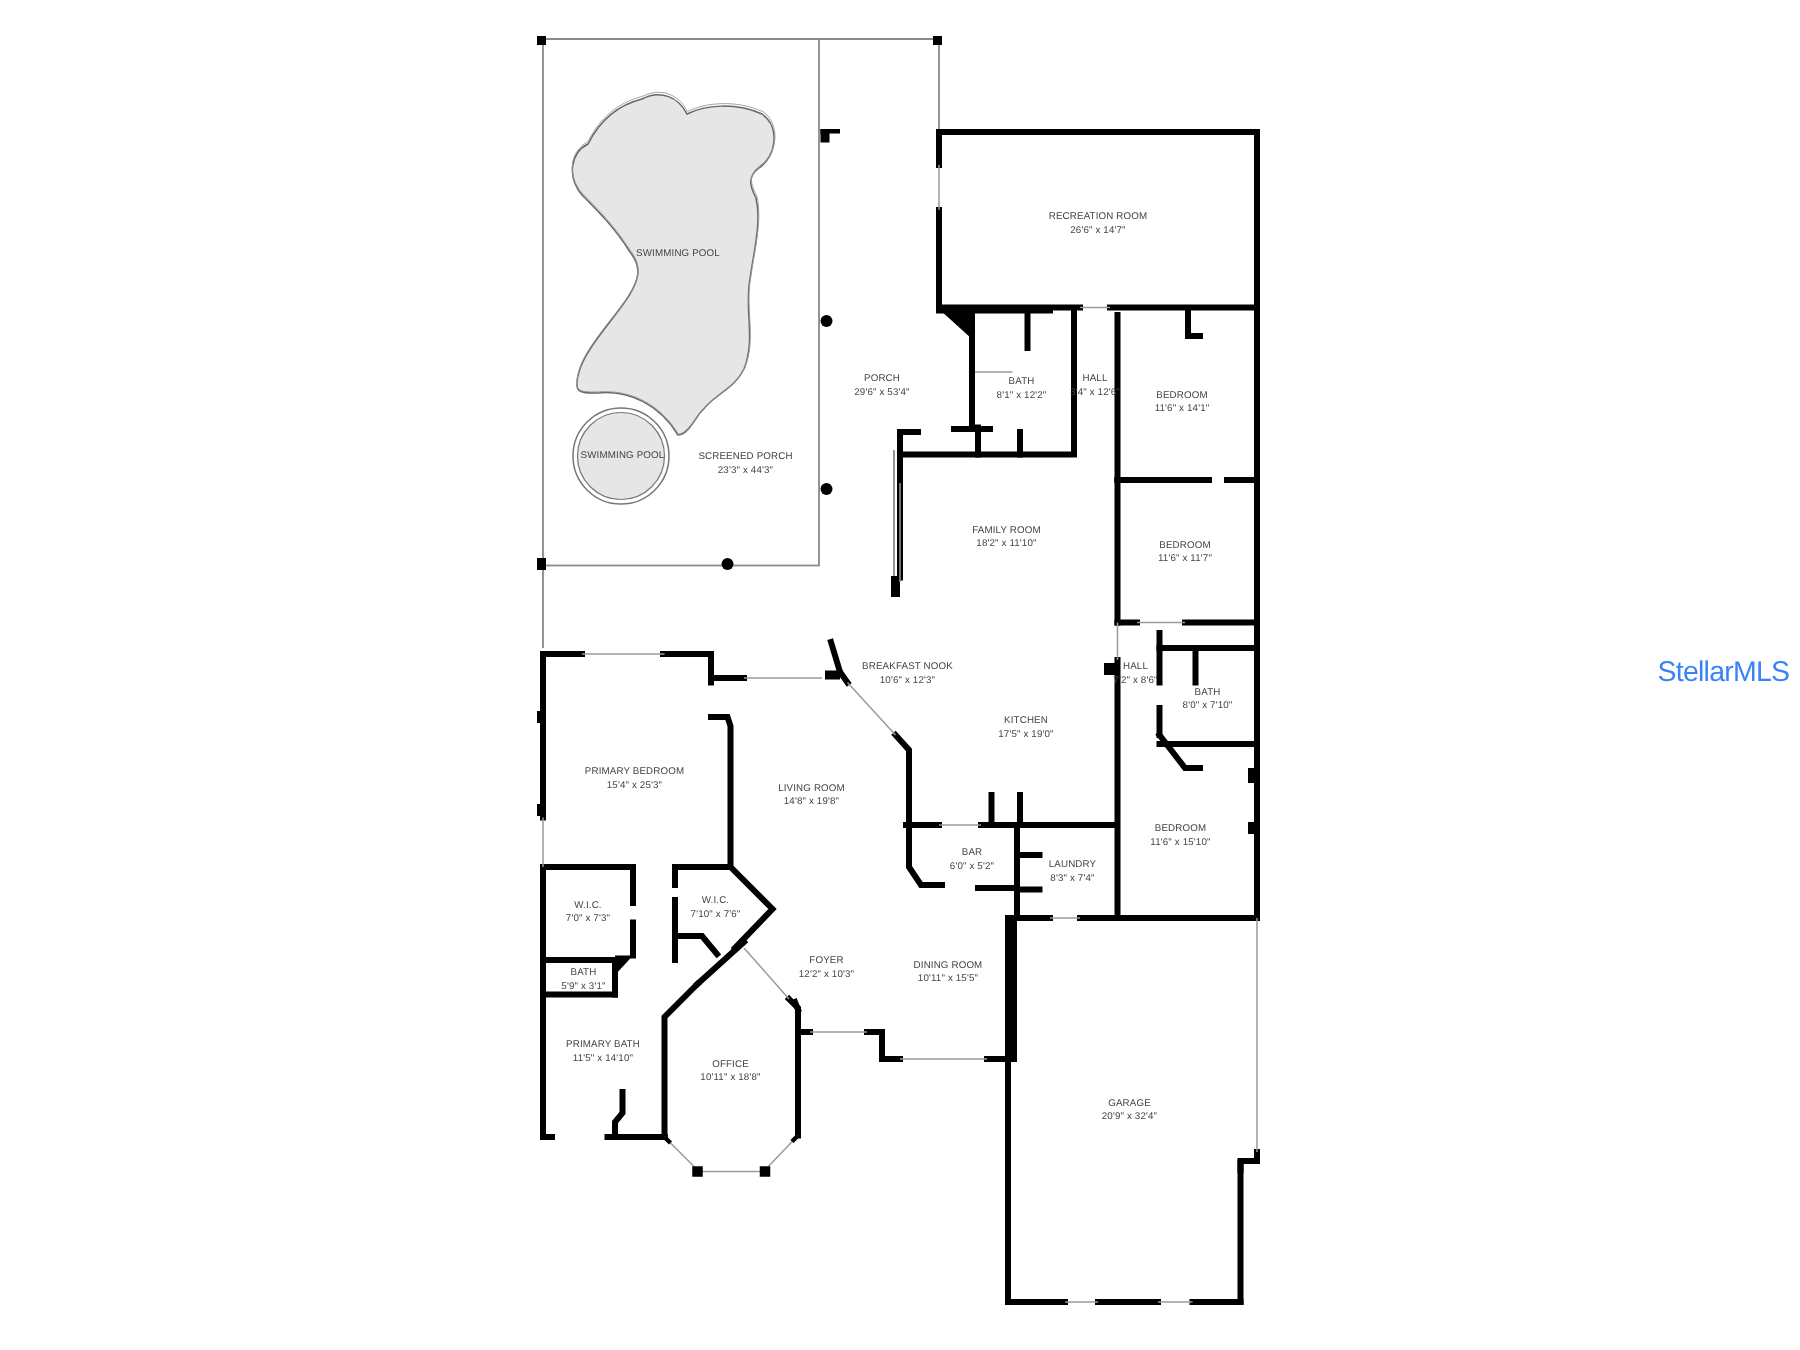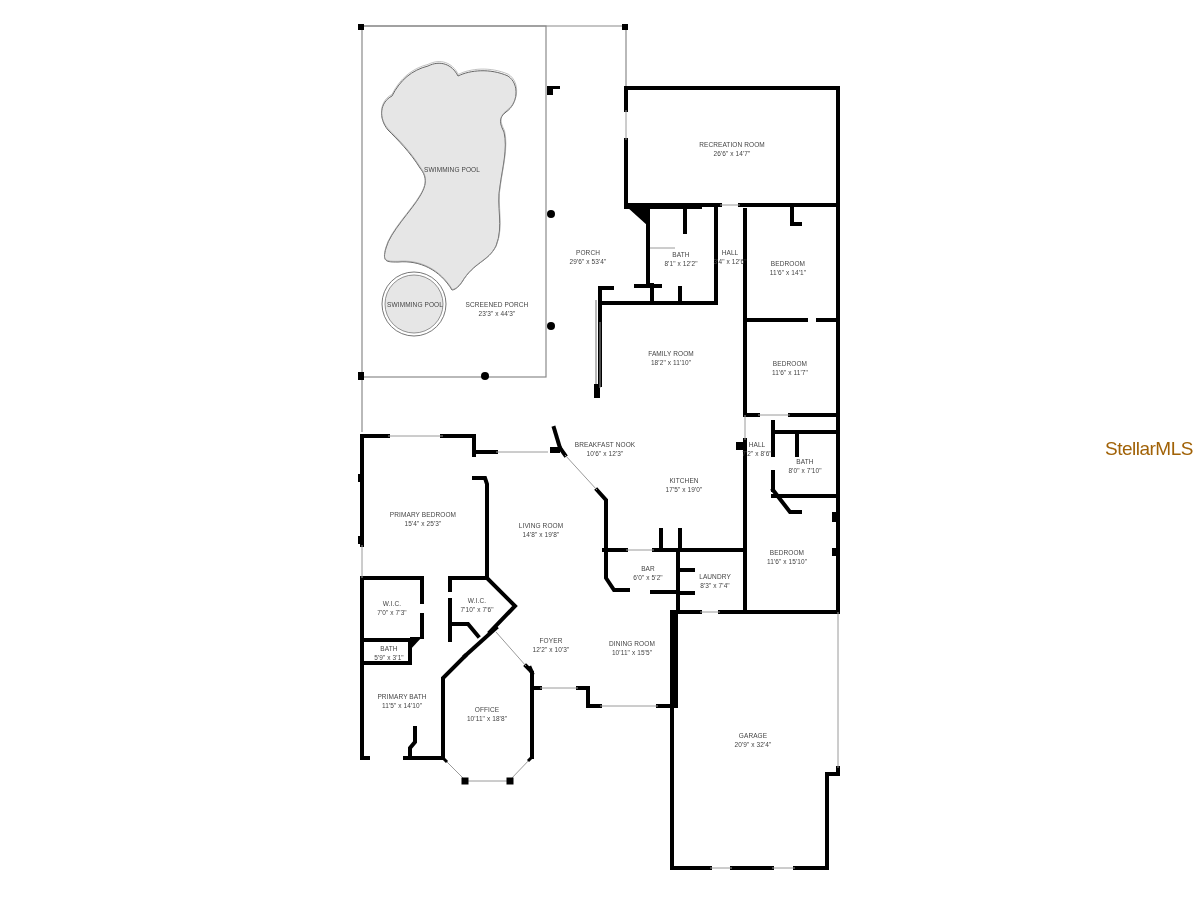--- a/index.html
+++ b/index.html
@@ -1,21 +1,21 @@
 <!DOCTYPE html>
 <html><head>
 <meta charset="utf-8">
 <style>
   html, body { margin:0; padding:0; background:#ffffff; }
   body { width:1200px; height:900px; position:relative; overflow:hidden; font-family:"Liberation Sans", sans-serif; }
   #plan { position:absolute; left:0; top:0; width:1200px; height:900px; }
   .room-label { position:absolute; transform:translate(-50%,-50%); text-align:center; color:#444; font-size:6.5px; line-height:9px; letter-spacing:0.1px; white-space:nowrap; font-family:"Liberation Sans", sans-serif; }
   .room-label .nm { display:block; text-transform:uppercase; }
   .room-label .dm { display:block; }
-  .watermark { position:absolute; left:1105px; top:438px; font-size:19px; color:#a16207; font-family:"Liberation Sans", sans-serif; letter-spacing:-0.5px; }
+  .watermark { position:absolute; left:1105px; top:438px; font-size:19px; color:#3b82f6; font-family:"Liberation Sans", sans-serif; letter-spacing:-0.5px; }
 </style>
 </head>
 <body>
 
 <svg id="plan" viewBox="0 0 1200 900" xmlns="http://www.w3.org/2000/svg">
 
   <g fill="none" stroke="#8a8a8a" stroke-width="1.2">
     <rect x="362" y="26" width="184" height="351"></rect>
     <line x1="362" y1="26" x2="626" y2="26"></line>
     <line x1="626" y1="26" x2="626" y2="86"></line>

